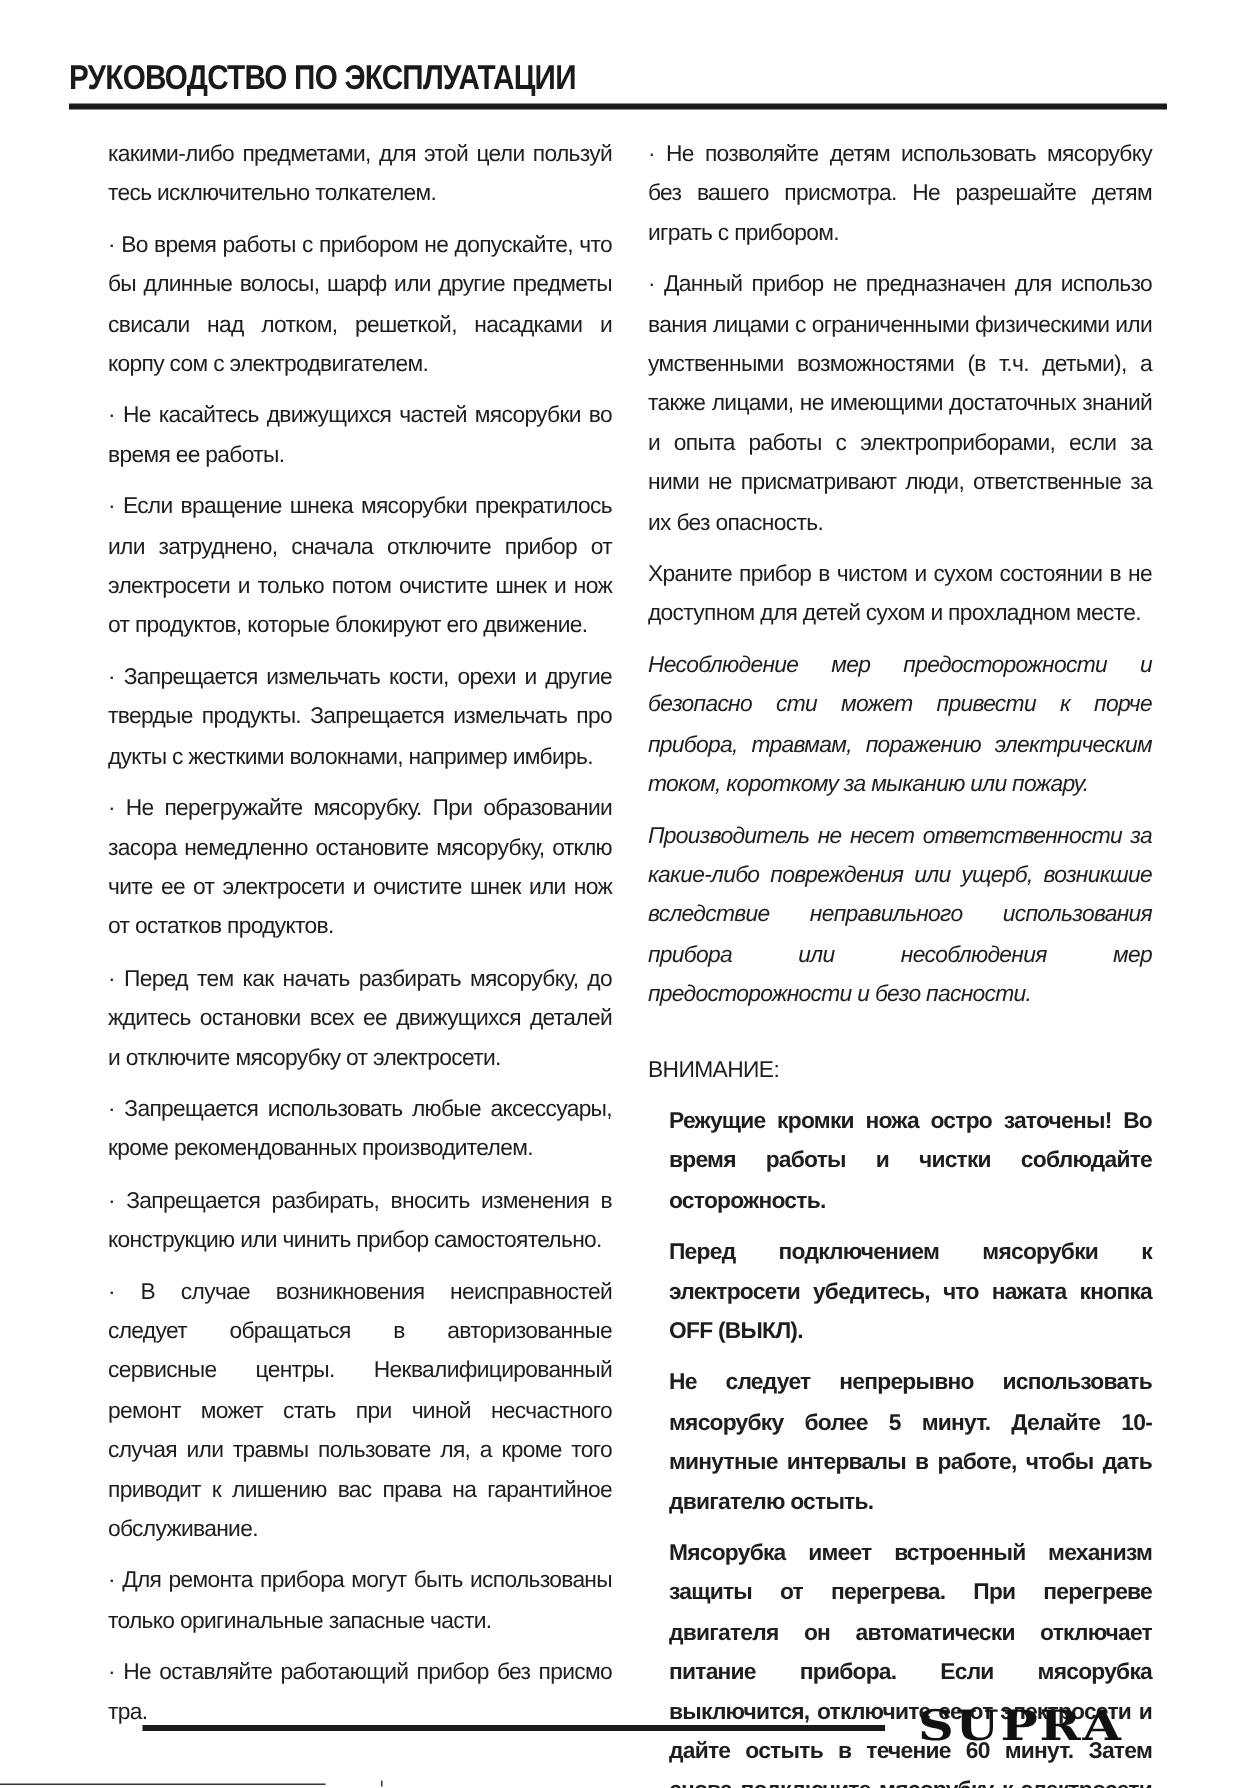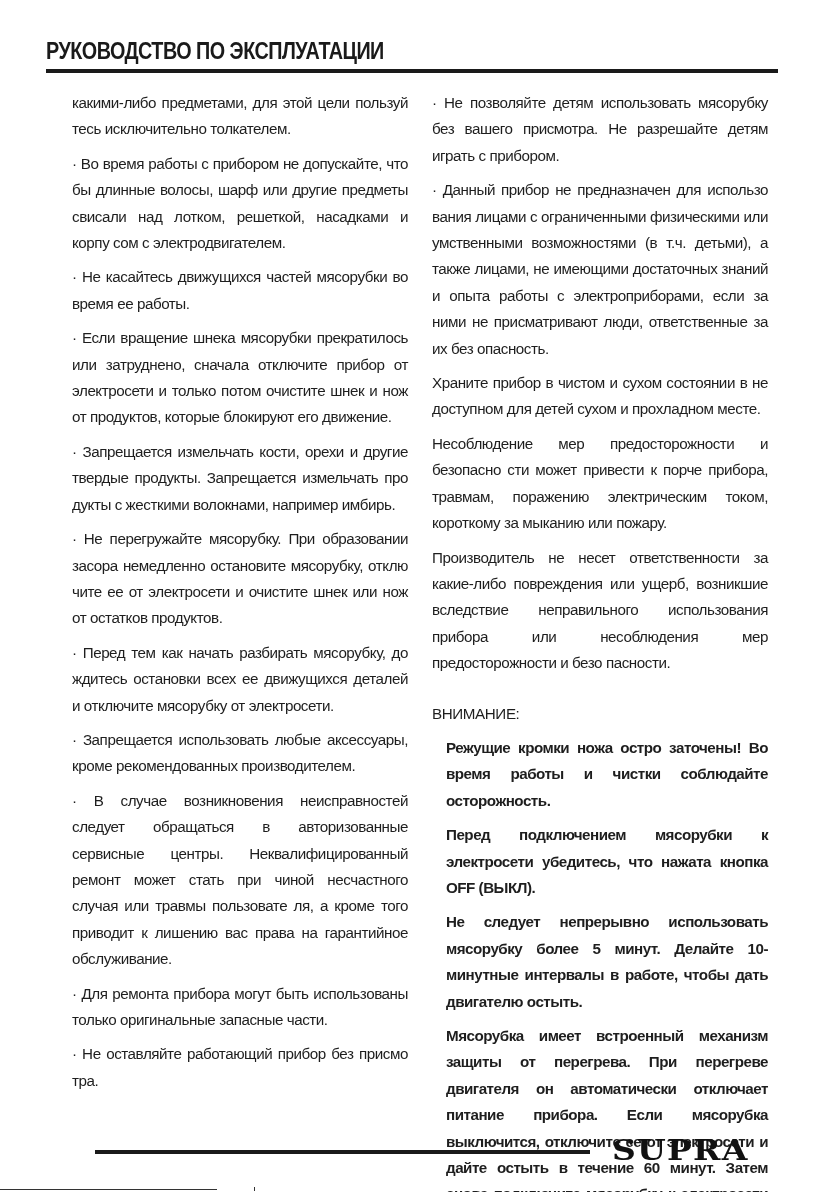--- a/index.html
+++ b/index.html
@@ -20,21 +20,21 @@
     .col {
       position: absolute; top: 90px;
       font-size: 15.2px; line-height: 26.4px; color: #1e1e1e;
     }
     .col-left { left: 72px; width: 336px; }
     .col-right { left: 432px; width: 336px; }
     .para {
       margin: 0 0 8px 0; text-align: justify; text-align-last: left;
       letter-spacing: -0.45px; word-spacing: 0px;
     }
-    .para.italic { }
+    .para.italic { font-style: italic; }
     .para.bold { font-weight: bold; letter-spacing: -0.5px; margin-left: 14px; }
     .attention-heading { font-weight: normal; margin: 24px 0 8px 0; letter-spacing: -0.4px; }
     .footer-rule {
       position: absolute; left: 60px; top: 1150px; width: 305px; height: 4px; background: #1a1a1a;
     }
     .footer-rule.long { left: 95px; width: 495px; }
     .brand-logo {
       position: absolute; left: 612px; top: 1134px;
       font-family: "DejaVu Serif", serif; font-weight: bold; font-size: 28px;
       letter-spacing: 1px; transform: scaleX(1.18); transform-origin: left center;
@@ -55,20 +55,21 @@
 
 <div class="col col-left">
   <p class="para">какими-либо предметами, для этой цели пользуй тесь исключительно толкателем.</p>
   <p class="para">· Во время работы с прибором не допускайте, что бы длинные волосы, шарф или другие предметы свисали над лотком, решеткой, насадками и корпу сом с электродвигателем.</p>
   <p class="para">· Не касайтесь движущихся частей мясорубки во время ее работы.</p>
   <p class="para">· Если вращение шнека мясорубки прекратилось или затруднено, сначала отключите прибор от электросети и только потом очистите шнек и нож от продуктов, которые блокируют его движение.</p>
   <p class="para">· Запрещается измельчать кости, орехи и другие твердые продукты. Запрещается измельчать про дукты с жесткими волокнами, например имбирь.</p>
   <p class="para">· Не перегружайте мясорубку. При образовании засора немедленно остановите мясорубку, отклю чите ее от электросети и очистите шнек или нож от остатков продуктов.</p>
   <p class="para">· Перед тем как начать разбирать мясорубку, до ждитесь остановки всех ее движущихся деталей и отключите мясорубку от электросети.</p>
   <p class="para">· Запрещается использовать любые аксессуары, кроме рекомендованных производителем.</p>
+  <p class="para">· Запрещается разбирать, вносить изменения в конструкцию или чинить прибор самостоятельно.</p>
   <p class="para">· В случае возникновения неисправностей следует обращаться в авторизованные сервисные центры. Неквалифицированный ремонт может стать при чиной несчастного случая или травмы пользовате ля, а кроме того приводит к лишению вас права на гарантийное обслуживание.</p>
   <p class="para">· Для ремонта прибора могут быть использованы только оригинальные запасные части.</p>
   <p class="para">· Не оставляйте работающий прибор без присмо тра.</p>
 </div>
 
 <div class="col col-right">
   <p class="para">· Не позволяйте детям использовать мясорубку без вашего присмотра. Не разрешайте детям играть с прибором.</p>
   <p class="para">· Данный прибор не предназначен для использо вания лицами с ограниченными физическими или умственными возможностями (в т.ч. детьми), а также лицами, не имеющими достаточных знаний и опыта работы с электроприборами, если за ними не присматривают люди, ответственные за их без опасность.</p>
   <p class="para">Храните прибор в чистом и сухом состоянии в не доступном для детей сухом и прохладном месте.</p>
   <p class="para italic">Несоблюдение мер предосторожности и безопасно сти может привести к порче прибора, травмам, поражению электрическим током, короткому за мыканию или пожару.</p>

